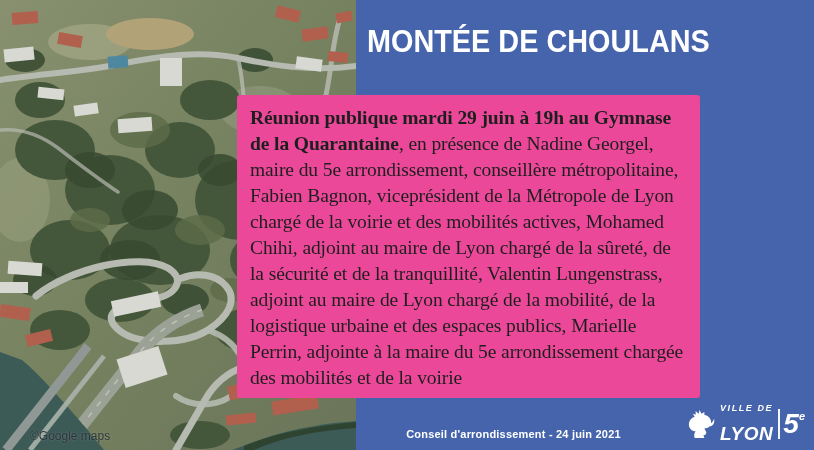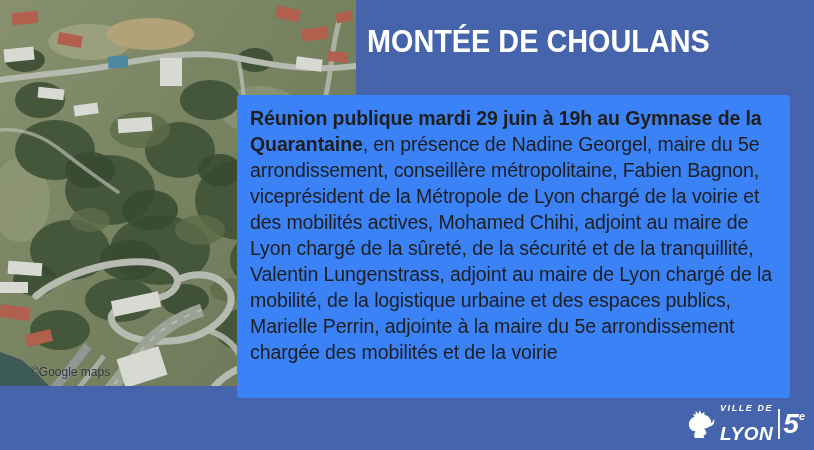--- a/index.html
+++ b/index.html
@@ -9,21 +9,21 @@
     position:relative;
     width:814px; height:450px;
     overflow:hidden;
     background:#4564ab;
     font-family:"Liberation Sans", sans-serif;
   }
 
   
   .map-panel {
     position:absolute; left:0; top:0;
-    width:356px; height:386px;
+    width:356px; height:450px;
     overflow:hidden;
     text-align:center;
   }
   .map-panel svg { display:block; }
   .map-attribution {
     position:absolute; left:30px; bottom:7px;
     font-size:12px; color:#2f343a;
     text-shadow:0 0 2px rgba(255,255,255,.25);
   }
 
@@ -37,25 +37,26 @@
     position:absolute; left:367px; top:24px; margin:0;
     color:#ffffff;
     font-size:31px; font-weight:bold;
     white-space:nowrap;
     transform:scaleX(.93); transform-origin:left top;
     letter-spacing:0;
   }
 
   .card {
     position:absolute; left:237px; top:95px;
-    width:553px; height:303px;
-    background:#3b82f6;
+    width:463px; height:303px;
+    background:#ec4899;
     border-radius:3px;
     padding:10px 13px;
     overflow:hidden;
+    font-family:Liberation Serif, serif;
   }
   .card-text {
     margin:0;
     font-size:19.5px; line-height:26px;
     color:#1e1e1e;
     letter-spacing:-.1px;
   }
   .card-text strong { font-weight:bold; }
 
   .footer-text {
@@ -200,20 +201,21 @@
   </div>
 
   <div class="blue-panel"></div>
 
   <h1 class="title">MONTÉE DE CHOULANS</h1>
 
   <div class="card">
     <p class="card-text"><strong>Réunion publique mardi 29 juin à 19h au Gymnase de la Quarantaine</strong><span>, en présence de Nadine Georgel, maire du 5e arrondissement, conseillère métropolitaine, Fabien Bagnon, viceprésident de la Métropole de Lyon chargé de la voirie et des mobilités actives, Mohamed Chihi, adjoint au maire de Lyon chargé de la sûreté, de la sécurité et de la tranquillité, Valentin Lungenstrass, adjoint au maire de Lyon chargé de la mobilité, de la logistique urbaine et des espaces publics, Marielle Perrin, adjointe à la maire du 5e arrondissement chargée des mobilités et de la voirie</span></p>
   </div>
 
+  <div class="footer-text">Conseil d'arrondissement - 24 juin 2021</div>
 
   <div class="logo">
     <svg class="lion" viewBox="0 0 32 32" xmlns="http://www.w3.org/2000/svg">
       <g fill="#ffffff">
         <path d="M10 31 C9 28 9.5 26 11 24 C7 24 4 21 4 17 C4 13 7 10 10 9 L8 6 L11 7 L11 3 L14 6 L15 2 L17 6 L20 4 L20 7 C24 8 27 11 27 15 C27 19 24 21 20 21 L22 25 C22 27 21 28 19 28 L20 31 Z"></path>
         <path d="M26 19 C29 18 31 15 30 11 C29 14 27 16 25 17 Z"></path>
       </g>
     </svg>
     <div class="logo-text">
       <span class="logo-ville-de">VILLE DE</span>

